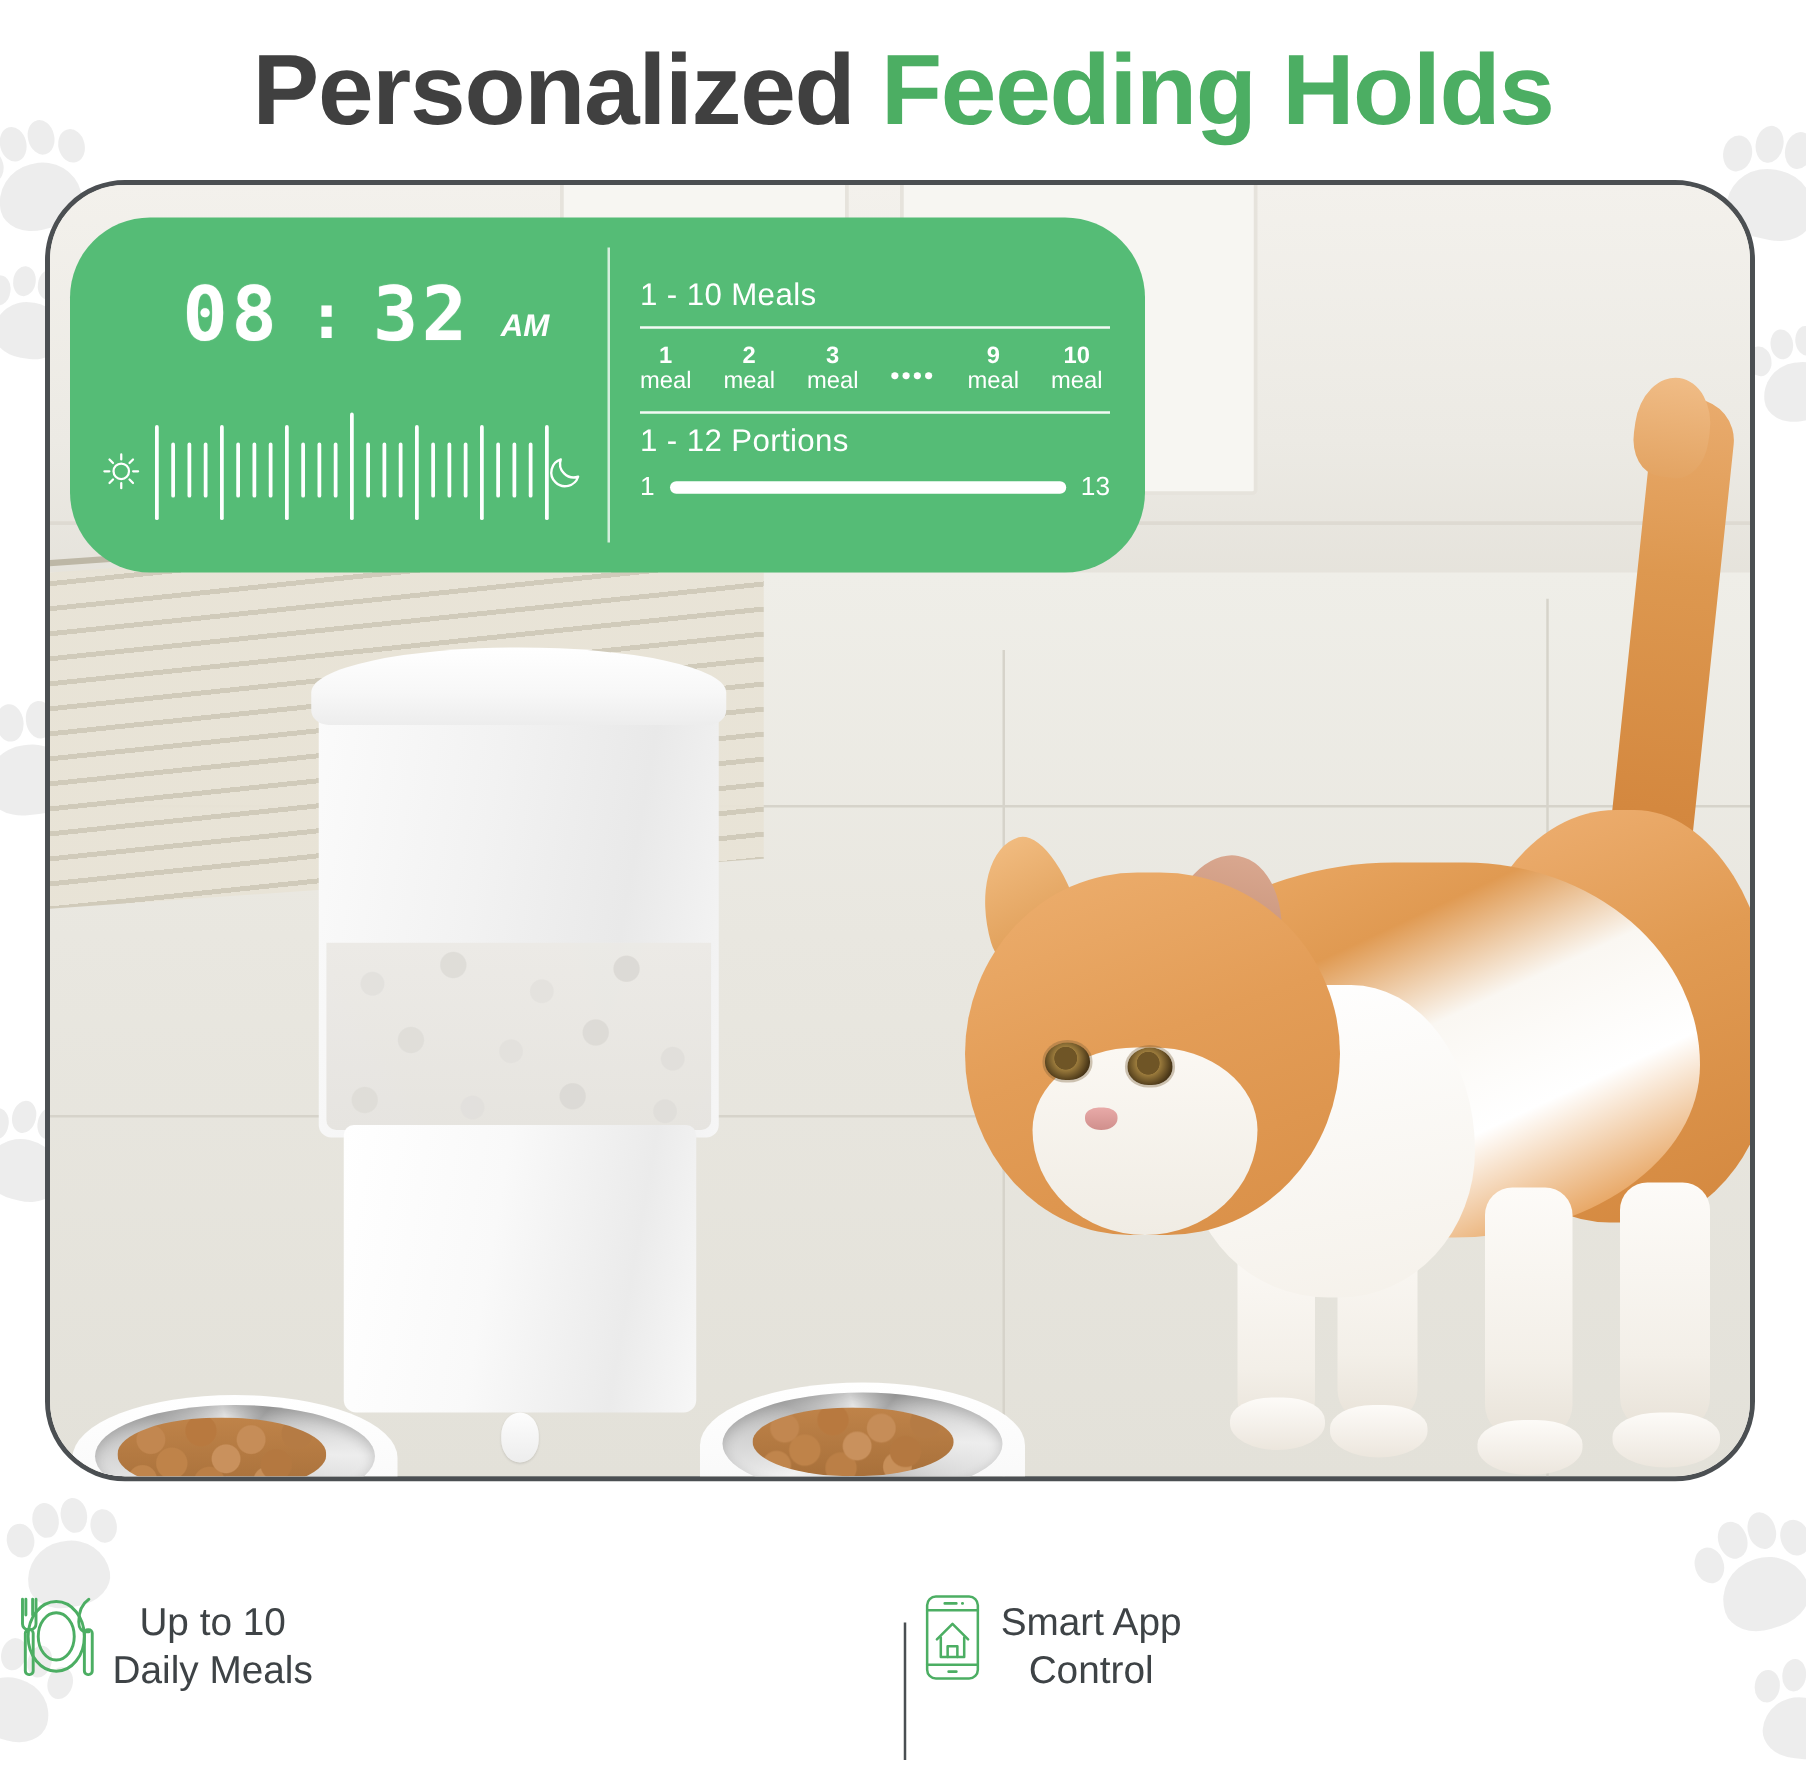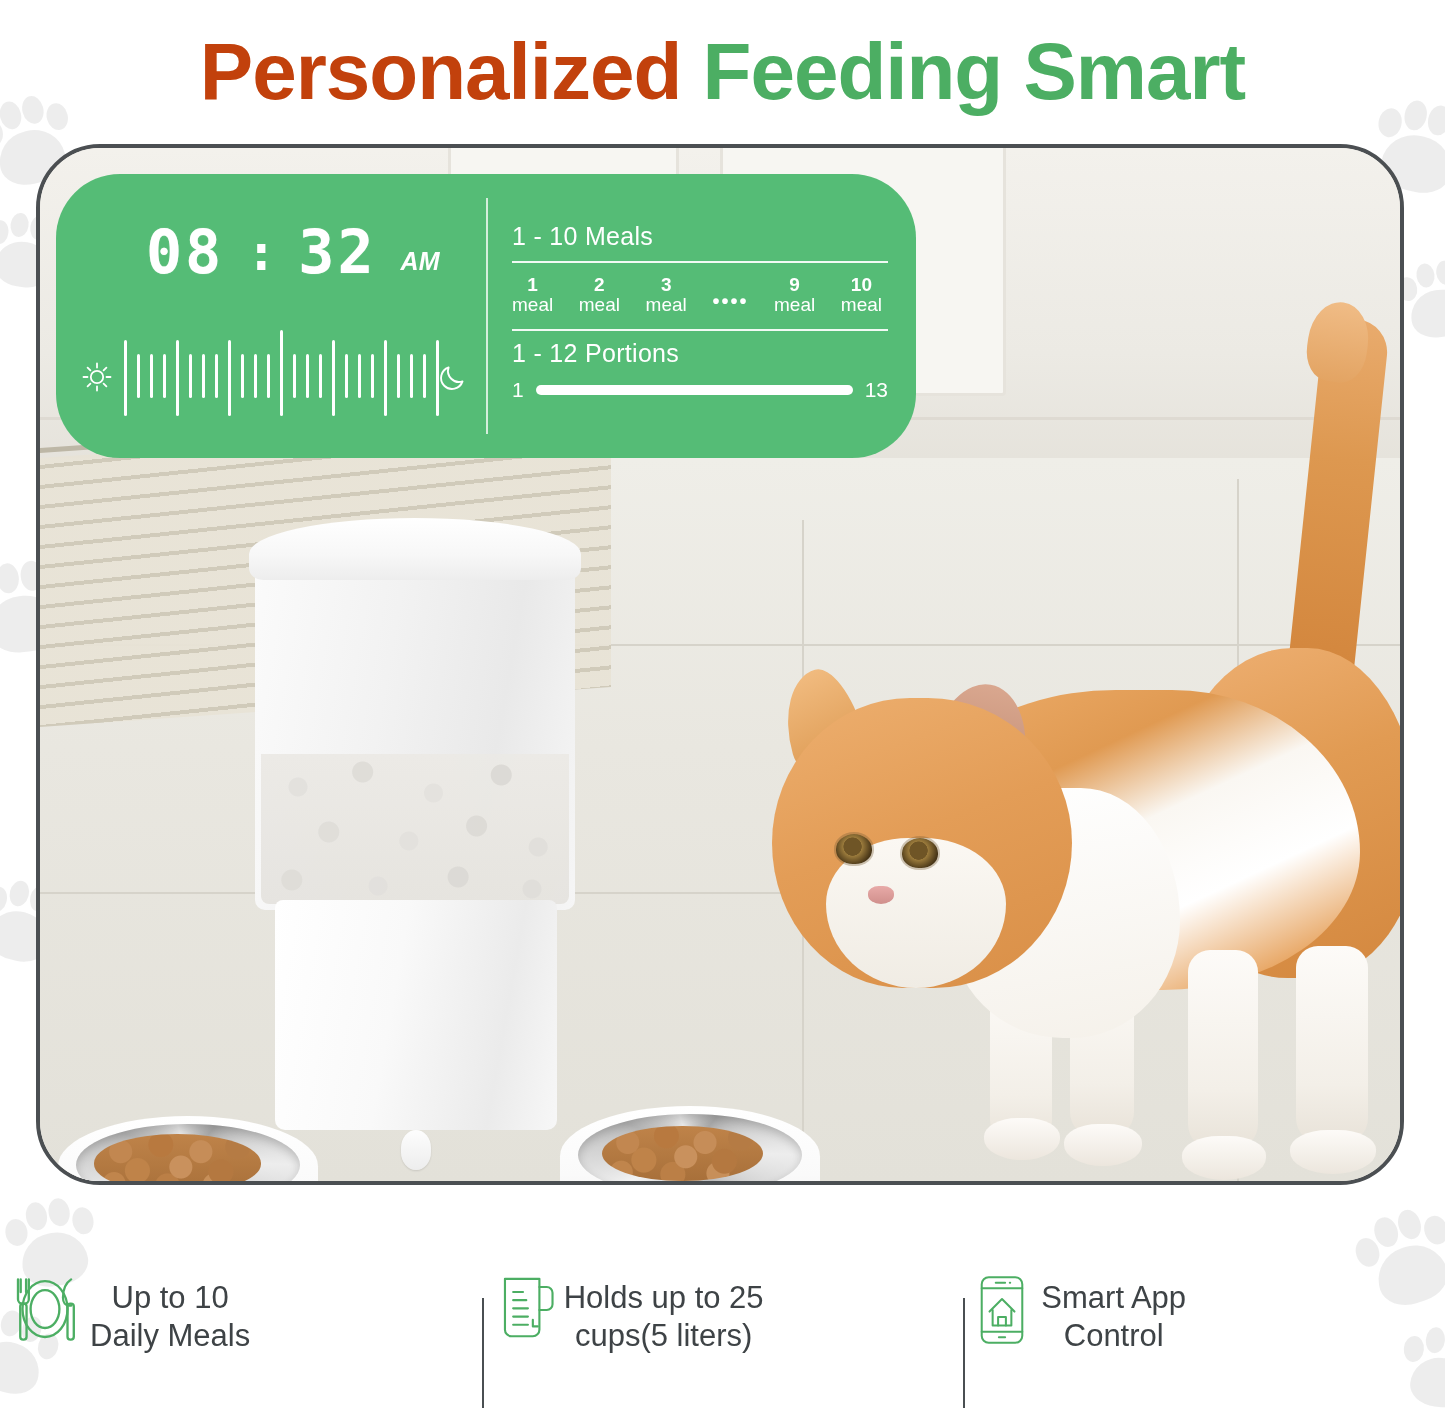--- a/index.html
+++ b/index.html
@@ -55,21 +55,21 @@
     text-align: center;
     white-space: nowrap;
     z-index: 6;
   }
   .title-row span {
     font-size: 80px;
     font-weight: bold;
     letter-spacing: -1px;
     font-family: "Liberation Sans", sans-serif;
   }
-  .t-dark  { color: #c2410c; }
+  .t-dark  { color: #404040; }
   .t-green { color: #4cae63; }
 
   
   .photo-frame {
     position: absolute;
     left: 36px;
     top: 144px;
     width: 1368px;
     height: 1041px;
     border: 4px solid #4b4f52;
@@ -506,21 +506,21 @@
   </div>
   <div class="paw-bg" style="left:1400px;top:1326px;width:84px;height:84px;transform:rotate(6deg);">
     <div class="paw">
         <div class="pad main"></div>
         <div class="pad t1"></div>
         <div class="pad t2"></div>
       </div>
   </div>
 
   <div class="title-row">
-    <span class="t-dark">Personalized </span><span class="t-green">Feeding Smart</span>
+    <span class="t-dark">Personalized </span><span class="t-green">Feeding Holds</span>
   </div>
 
   <div class="photo-frame">
     <div class="scene">
       <div class="wall"></div>
       <div class="cabinet cab-a"></div>
       <div class="cabinet cab-b"></div>
       <div class="wall-line" style="top:26%"></div>
       <div class="wall-line" style="top:31%"></div>
 
@@ -678,32 +678,20 @@
           <path d="M23 16v14M29 16v14"></path>
           <rect x="22.5" y="43" width="7" height="40" rx="3.2"></rect>
           <path d="M79 16c-6 4-9 12-9 20 0 6 3 9 6.5 9H79"></path>
           <rect x="75" y="43" width="7" height="40" rx="3.2"></rect>
         </svg>
       </div>
       <div class="f-label">Up to 10
 Daily Meals</div>
     </div>
 
-    <div class="feature">
-      <div class="f-icon">
-        <svg viewBox="0 0 100 100" width="82" height="82" fill="none" stroke="#4cae63" stroke-width="2.6" stroke-linecap="round" stroke-linejoin="round">
-          <path d="M28 12h42v62a8 8 0 0 1-8 8H36a8 8 0 0 1-8-8V12z"></path>
-          <path d="M70 22h9a7 7 0 0 1 7 7v14a7 7 0 0 1-7 7h-9"></path>
-          <path d="M38 28h12M38 38h16M38 48h18M38 58h18M38 68h18"></path>
-          <path d="M62 62v8h6"></path>
-        </svg>
-      </div>
-      <div class="f-label">Holds up to 25
-cups(5 liters)</div>
-    </div>
 
 
     <div class="feature">
       <div class="f-icon">
         <svg viewBox="0 0 100 100" width="78" height="78" fill="none" stroke="#4cae63" stroke-width="2.6" stroke-linecap="round" stroke-linejoin="round">
           <rect x="24" y="8" width="52" height="84" rx="9"></rect>
           <path d="M24 22h52M24 78h52"></path>
           <path d="M42 15h12M60 15h.5"></path>
           <path d="M46 85h8"></path>
           <path d="M34 52L50 36l16 16"></path>

